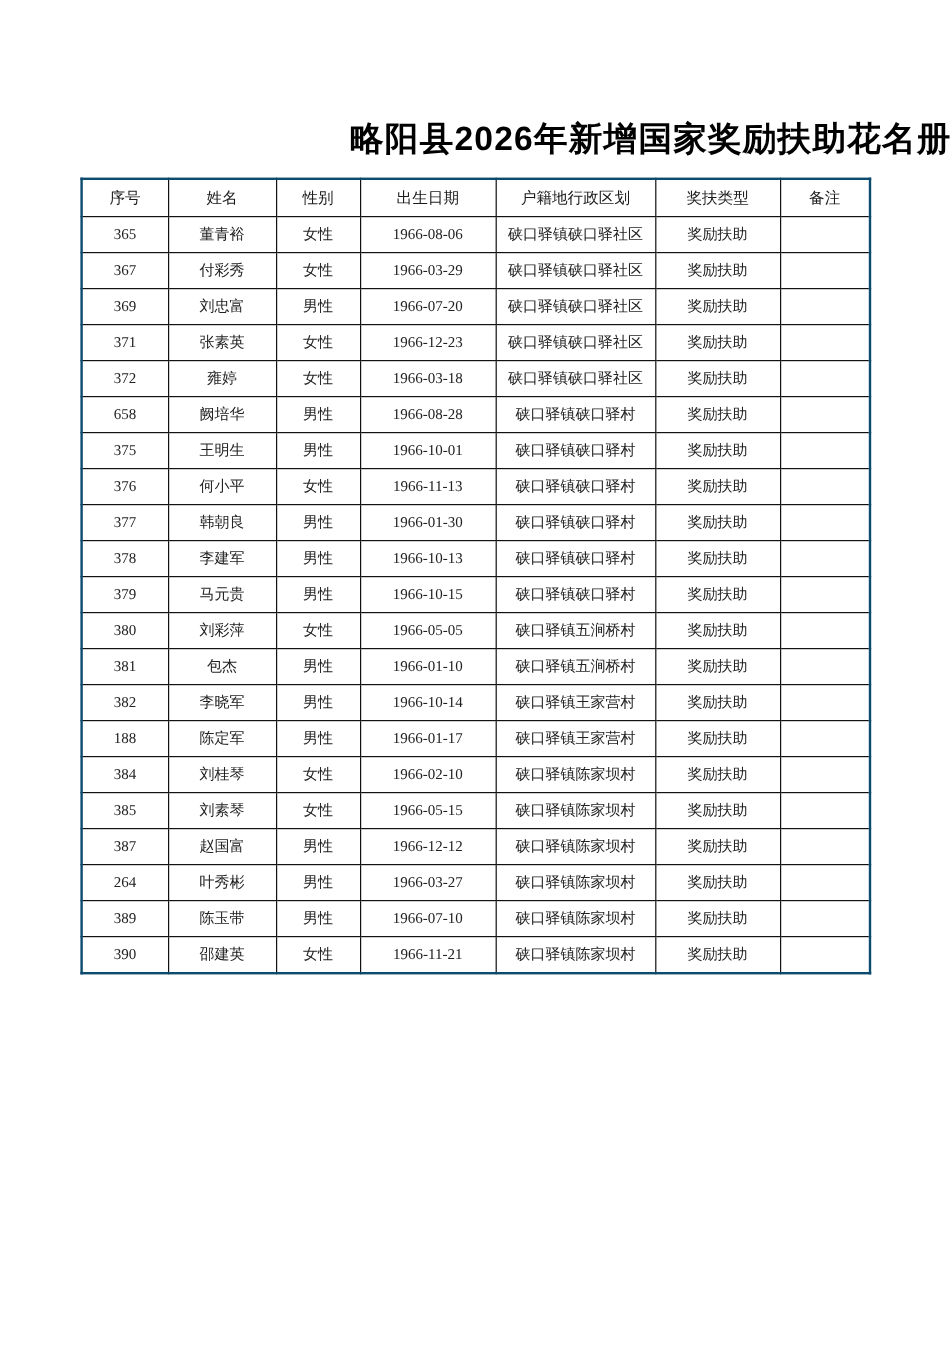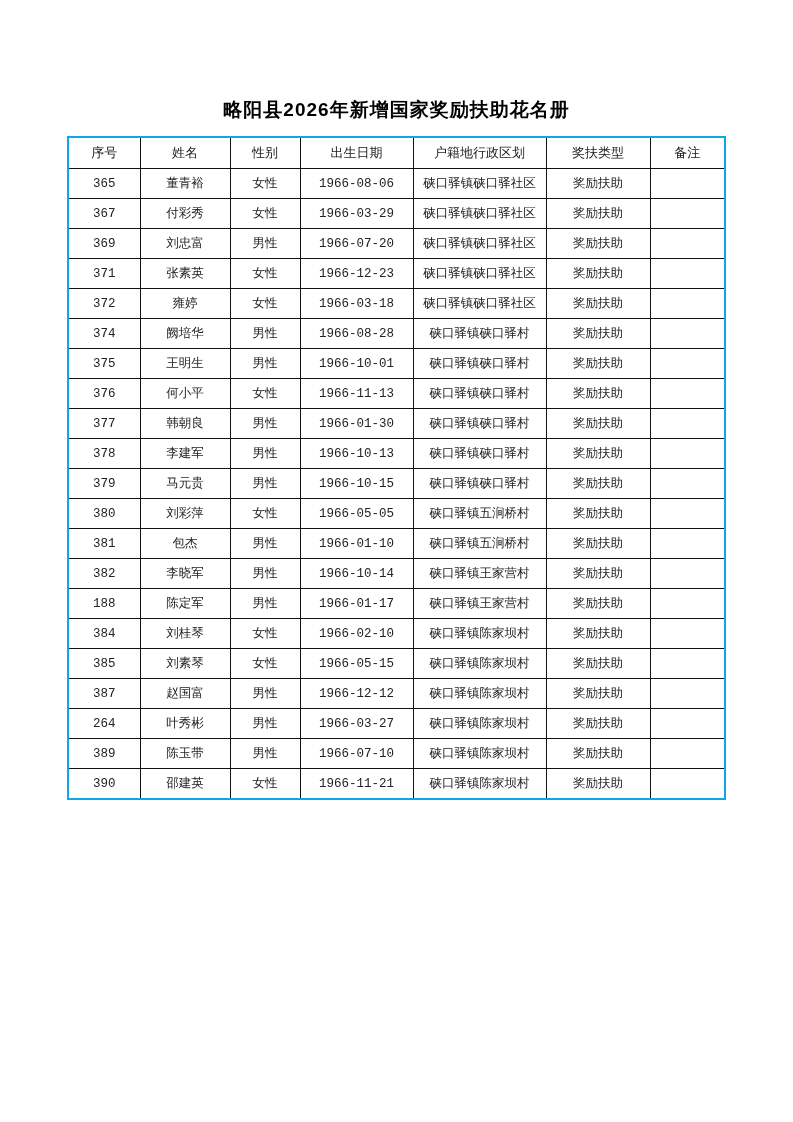--- a/index.html
+++ b/index.html
@@ -10,33 +10,33 @@
   body {
     width: 793px;
     height: 1122px;
     position: relative;
     font-family: "Liberation Serif", "DejaVu Serif", serif;
     color: #1c1c1c;
     overflow: hidden;
   }
   .doc-title {
     margin: 97px 0 13px 0;
-    text-align: center;
-    font-size: 19px;
+    text-align: right;
+    font-size: 28px;
     font-weight: bold;
     font-family: "Liberation Sans", "DejaVu Sans", sans-serif;
     letter-spacing: 1px;
     color: #000000;
   }
   table.roster {
     width: 657px;
     margin: 0 auto;
     border-collapse: collapse;
     table-layout: fixed;
-    border: 2px solid #0ea5e9;
+    border: 2px solid #0c4a6e;
     padding-left: 33px;
   }
   table.roster th,
   table.roster td {
     border: 1.5px solid #111111;
     text-align: center;
     vertical-align: middle;
     padding: 0 2px;
     overflow: hidden;
     white-space: nowrap;
@@ -47,21 +47,21 @@
   table.roster thead th {
     height: 30px;
     font-size: 13px;
     color: #1a1a1a;
   }
   table.roster tbody td {
     height: 29px;
   }
   
   td.num {
-    font-family: Liberation Mono, monospace;
+    font-family: Liberation Serif, serif;
     font-size: 13px;
     color: #1a1a1a;
   }
   col.c-seq    { width: 72px; }
   col.c-name   { width: 90px; }
   col.c-gender { width: 70px; }
   col.c-birth  { width: 113px; }
   col.c-region { width: 133px; }
   col.c-type   { width: 104px; }
   col.c-remark { width: 75px; }
@@ -132,21 +132,21 @@
       <tr>
         <td class="num">372</td>
         <td>雍婷</td>
         <td>女性</td>
         <td class="num">1966-03-18</td>
         <td>硖口驿镇硖口驿社区</td>
         <td>奖励扶助</td>
         <td></td>
       </tr>
       <tr>
-        <td class="num">374</td>
+        <td class="num">658</td>
         <td>阙培华</td>
         <td>男性</td>
         <td class="num">1966-08-28</td>
         <td>硖口驿镇硖口驿村</td>
         <td>奖励扶助</td>
         <td></td>
       </tr>
       <tr>
         <td class="num">375</td>
         <td>王明生</td>

